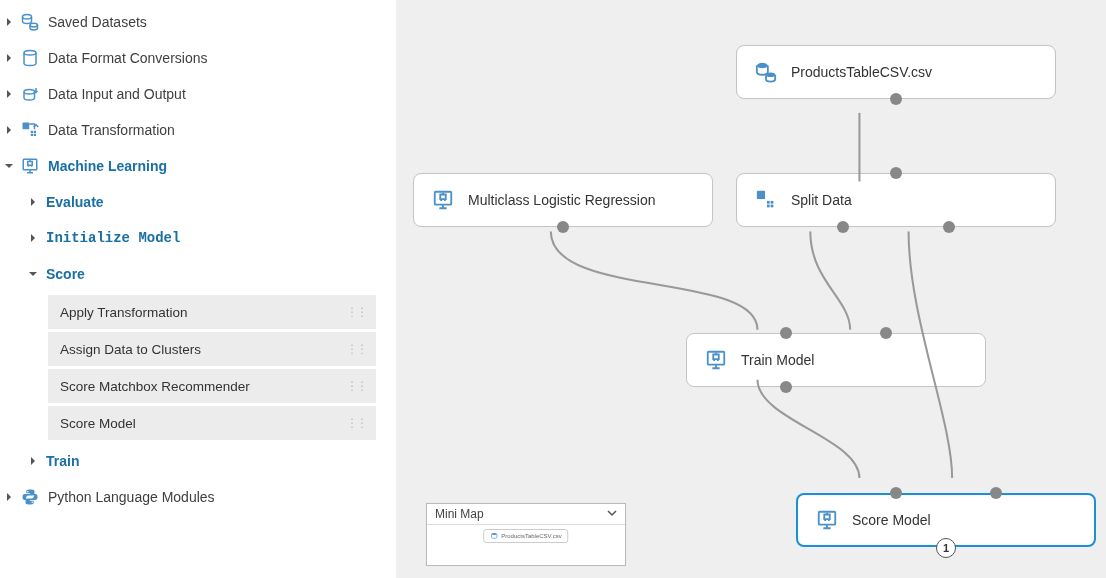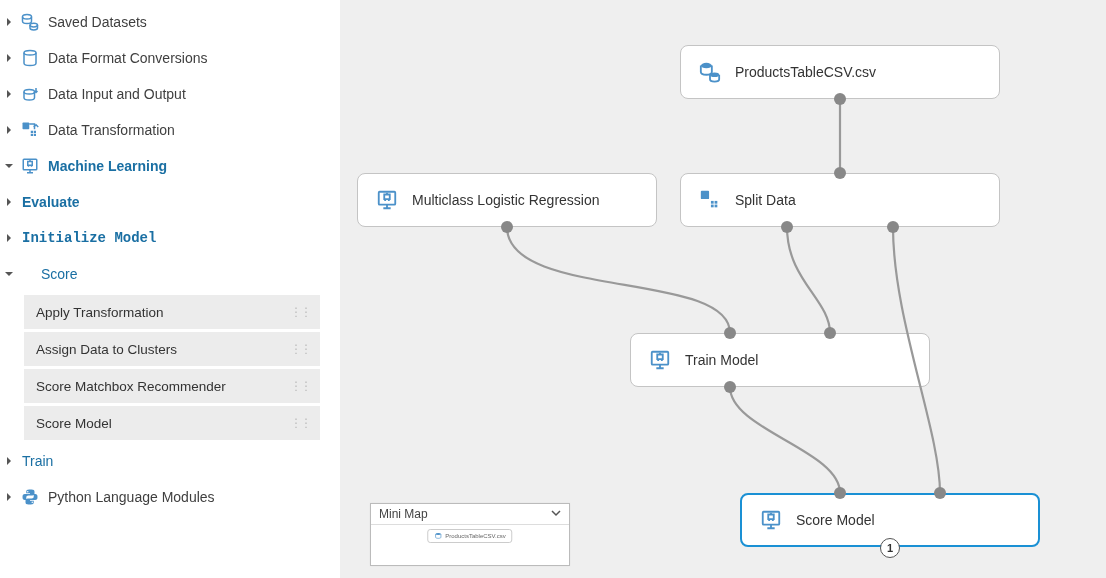--- a/index.html
+++ b/index.html
@@ -8,21 +8,21 @@
     font-size: 13px;
     color: #333;
     width: 1106px;
     height: 578px;
     overflow: hidden;
     background: #fff;
     display: flex;
   }
   
   .sidebar {
-    width: 340px;
+    width: 396px;
     height: 578px;
     background: #fff;
     overflow-y: auto;
     padding-top: 4px;
   }
   .tree-row {
     display: flex;
     align-items: center;
     height: 36px;
     cursor: pointer;
@@ -44,21 +44,21 @@
     display: inline-flex;
     align-items: center;
     justify-content: center;
     margin: 0 8px 0 6px;
     color: #4b91c9;
   }
   .node-icon svg { width: 18px; height: 18px; }
   .tree-row.expanded > .label,
   .tree-row.expanded { color: #1a6fa3; }
   .label { font-size: 14px; }
-  .children { }
+  .children { padding-left: 24px; }
   .leaf-item {
     display: flex;
     align-items: center;
     justify-content: space-between;
     height: 34px;
     background: #ececec;
     margin: 3px 20px 3px 24px;
     padding: 0 10px 0 12px;
     font-size: 13.5px;
     color: #333;
@@ -280,21 +280,21 @@
       <span class="label" style="margin-left:8px;">Evaluate</span>
     </div>
     <div class="tree-row expanded" style="font-weight:600;">
       <span class="caret">
           <svg viewBox="0 0 8 8">
             <path d="M2 0l4 4-4 4z" fill="currentColor"></path>
           </svg>
         </span>
       <span class="label" style="margin-left:8px;font-family:Liberation Mono, monospace;">Initialize Model</span>
     </div>
-    <div class="tree-row expanded" style="font-weight:400;gap:19px;">
+    <div class="tree-row expanded" style="font-weight:700;">
       <span class="caret">
           <svg viewBox="0 0 8 8">
             <path d="M0 2l4 4 4-4z" fill="currentColor"></path>
           </svg>
         </span>
       <span class="label" style="margin-left:8px;">Score</span>
     </div>
 
     <div class="leaf-item">
       <span>Apply Transformation</span>
@@ -306,21 +306,21 @@
     </div>
     <div class="leaf-item">
       <span>Score Matchbox Recommender</span>
       <span class="grip">⋮⋮</span>
     </div>
     <div class="leaf-item">
       <span>Score Model</span>
       <span class="grip">⋮⋮</span>
     </div>
 
-    <div class="tree-row expanded" style="font-weight:400;text-align:right;">
+    <div class="tree-row expanded" style="font-weight:700;text-align:right;">
       <span class="caret">
           <svg viewBox="0 0 8 8">
             <path d="M2 0l4 4-4 4z" fill="currentColor"></path>
           </svg>
         </span>
       <span class="label" style="margin-left:8px;">Train</span>
     </div>
   </div>
 
 

